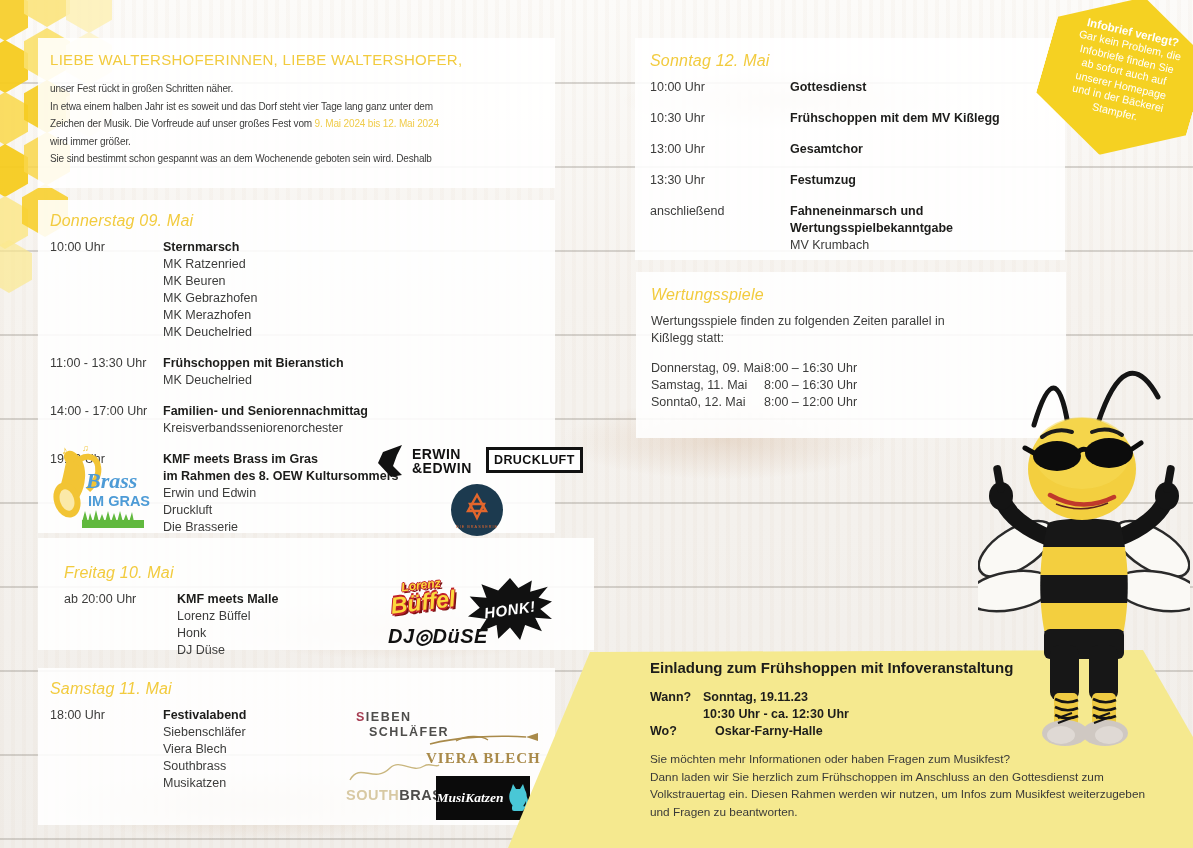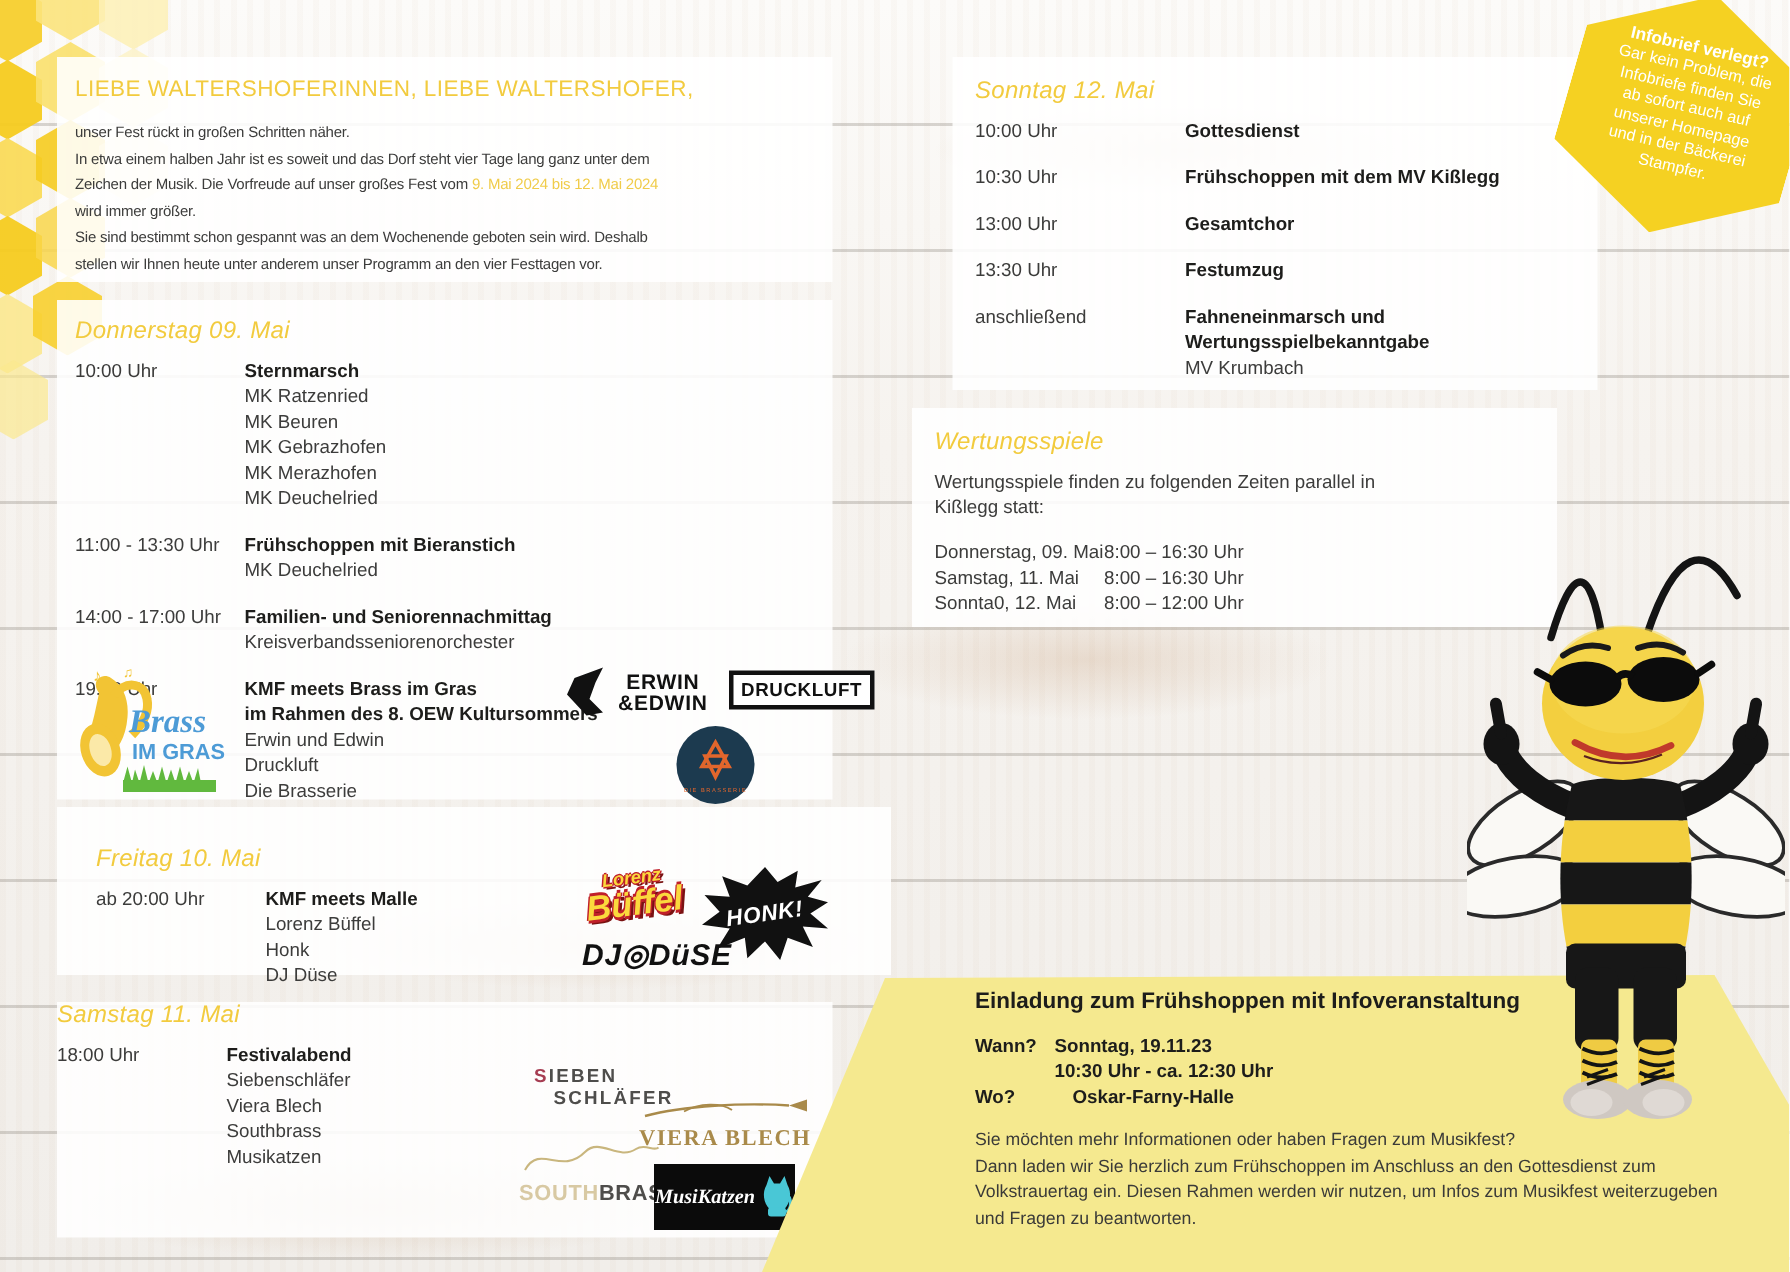--- a/index.html
+++ b/index.html
@@ -27,31 +27,31 @@
   .intro-line{font-size:10px;line-height:17.5px;color:#3C3C3B;white-space:nowrap;letter-spacing:-.15px;}
   .hl{color:#F0CC4A;}
 
   .sched-row{display:flex;margin-bottom:14px;}
   .sched-time{width:113px;flex:none;font-size:12.5px;color:#3C3C3B;line-height:17px;}
   .ev{font-size:12.5px;color:#3C3C3B;line-height:17px;}
   .ev-title{font-weight:bold;color:#1d1d1b;}
 
   .don-panel{left:38px;top:200px;width:517px;height:333px;padding:12px;}
   .fre-panel{left:38px;top:538px;width:556px;height:112px;padding:26px;}
-  .sam-panel{left:38px;top:668px;width:517px;height:157px;}
+  .sam-panel{left:38px;top:668px;width:517px;height:157px;padding:12px;}
   .son-panel{left:635px;top:38px;width:430px;height:222px;padding:14px 15px;}
   .son-panel .sched-time{width:140px;}
-  .wert-panel{left:608px;top:272px;width:430px;height:146px;padding:14px 15px;}
+  .wert-panel{left:636px;top:272px;width:430px;height:166px;padding:14px 15px;}
   .wt-row{display:flex;line-height:17px;}
   .wt-day{width:113px;flex:none;}
 
   
   .logo{position:absolute;}
   .lg-brass{left:14px;top:244px;width:108px;height:90px;}
-  .lg-erwin{left:338px;top:243px;display:flex;align-items:center;text-align:center;}
+  .lg-erwin{left:338px;top:243px;display:flex;align-items:center;}
   .lg-erwin .txt{font-weight:bold;color:#111;font-size:14px;line-height:14px;letter-spacing:.5px;}
   .lg-druck{left:448px;top:247px;border:3px solid #111;background:#fff;color:#111;
             font-weight:bold;font-size:12.5px;letter-spacing:.4px;padding:3px 5px;}
   .lg-brasserie{left:412px;top:283px;}
   .lg-lorenz{left:352px;top:40px;transform:rotate(-7deg);text-align:center;}
   .lg-lorenz .l1{font-size:12px;font-weight:bold;font-style:italic;color:#FBD93D;
       text-shadow:-1px 0 #C0202A,1px 0 #C0202A,0 -1px #C0202A,0 1px #C0202A,2px 2px 0 #7a1212;}
   .lg-lorenz .l2{font-size:23px;font-weight:bold;font-style:italic;color:#FBD93D;margin-top:-3px;
       text-shadow:-1px 0 #C0202A,1px 0 #C0202A,0 -2px #C0202A,0 2px #C0202A,2px 3px 0 #7a1212;}
   .lg-honk{left:430px;top:40px;width:84px;height:62px;background:#111;display:flex;align-items:center;justify-content:center;
@@ -112,21 +112,20 @@
     <div class="hx" style="left:-14px;top:240px;background:#FBE88F;opacity:.7;"></div>
   </div>
 
   <section class="panel intro-panel">
     <div class="title">LIEBE WALTERSHOFERINNEN, LIEBE WALTERSHOFER,</div>
     <div class="intro-line">unser Fest rückt in großen Schritten näher.</div>
     <div class="intro-line">In etwa einem halben Jahr ist es soweit und das Dorf steht vier Tage lang ganz unter dem</div>
     <div class="intro-line"><span>Zeichen der Musik. Die Vorfreude auf unser großes Fest vom </span><span class="hl">9. Mai 2024 bis 12. Mai 2024</span></div>
     <div class="intro-line">wird immer größer.</div>
     <div class="intro-line">Sie sind bestimmt schon gespannt was an dem Wochenende geboten sein wird. Deshalb</div>
-    <div class="intro-line">stellen wir Ihnen heute unter anderem unser Programm an den vier Festtagen vor.</div>
   </section>
 
   <section class="panel don-panel">
     <h2>Donnerstag 09. Mai</h2>
     <div class="sched-row">
       <div class="sched-time">10:00 Uhr</div>
       <div class="ev">
         <div class="ev-title">Sternmarsch</div>
         <div>MK Ratzenried</div>
         <div>MK Beuren</div>

